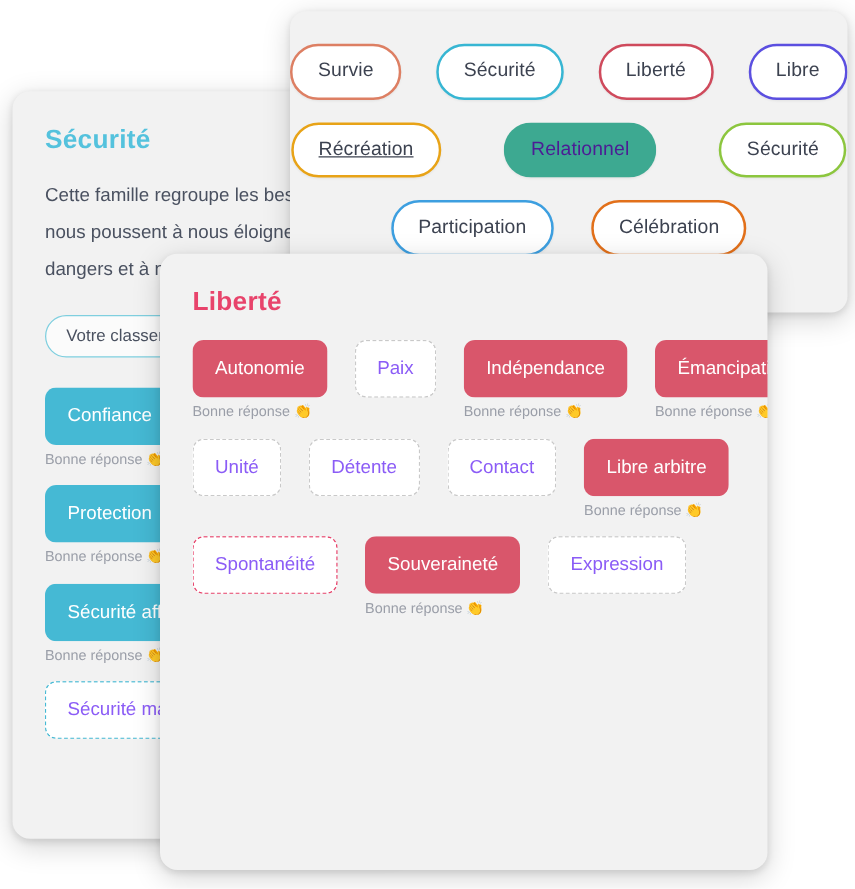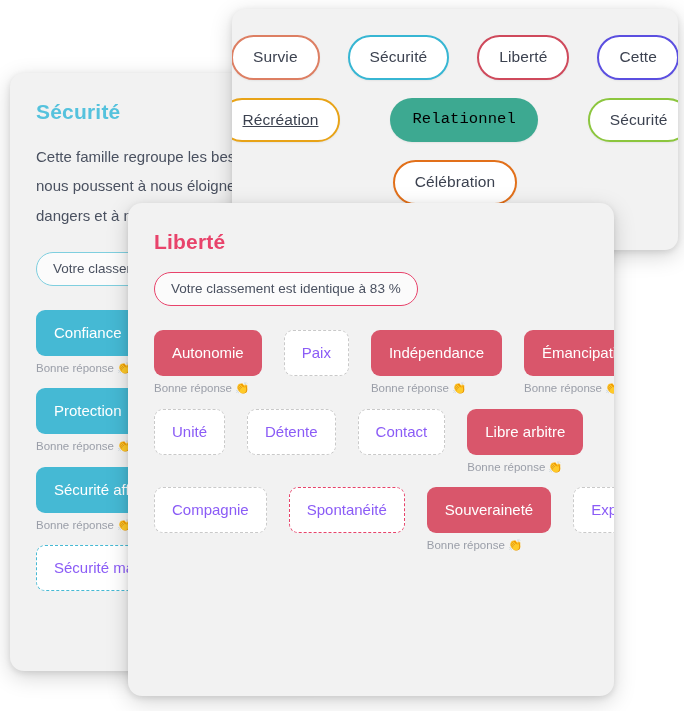--- a/index.html
+++ b/index.html
@@ -41,21 +41,21 @@
     background:#ffffff;
     color:#3c4250;
     border-radius:999px;
     font-size:15.5px;
     line-height:1;
     padding:12px 20px 13px 20px;
     white-space:nowrap;
     letter-spacing:.1px;
     box-shadow:0 1px 2px rgba(0,0,0,.06);
   }
-  .pill.filled{color:#000000;border-color:transparent;font-family:Liberation Mono, monospace;}
+  .pill.filled{color:#4c1d95;border-color:transparent;}
 
   
   #securite-card{
     left:10px;top:73px;width:318px;height:598px;
     z-index:1;
   }
   #liberte-card{
     left:128px;top:203px;width:486px;height:493px;
     z-index:3;
   }
@@ -146,37 +146,37 @@
         </div>
     </div>
   </div>
 
   <div class="card" id="families-panel">
     <div class="fam-rows" id="fam-rows">
         <div class="fam-row r1">
           <div class="pill" style="border-color: rgb(221, 127, 99);">Survie</div>
           <div class="pill" style="border-color: rgb(55, 182, 211);">Sécurité</div>
           <div class="pill" style="border-color: rgb(207, 74, 92);">Liberté</div>
-          <div class="pill" style="border-color: rgb(91, 79, 224);">Cette</div>
+          <div class="pill" style="border-color: rgb(91, 79, 224);">Libre</div>
         </div>
         <div class="fam-row r2">
           <div class="pill" style="border-color: rgb(232, 163, 23); text-decoration: underline;">Récréation</div>
           <div class="pill filled" style="background: rgb(61, 169, 145);">Relationnel</div>
           <div class="pill" style="border-color: rgb(140, 198, 62);">Sécurité</div>
         </div>
         <div class="fam-row r3">
+          <div class="pill" style="border-color: rgb(61, 159, 224);">Participation</div>
           <div class="pill" style="border-color: rgb(226, 112, 26);">Célébration</div>
         </div>
       </div>
   </div>
 
   <div class="card" id="liberte-card">
     <div class="card-inner">
       <h2 class="card-title" style="color: rgb(232, 67, 107);">Liberté</h2>
-      <div class="score-badge">Votre classement est identique à 83 %</div>
       <div class="tag-rows" id="liberte-tags">
           <div class="tag-row">
             <div class="tag-cell">
               <div class="tag correct">Autonomie</div>
               <div class="tag-note">Bonne réponse 👏</div>
             </div>
             <div class="tag-cell">
               <div class="tag">Paix</div>
             </div>
             <div class="tag-cell">
@@ -197,23 +197,20 @@
             </div>
             <div class="tag-cell">
               <div class="tag">Contact</div>
             </div>
             <div class="tag-cell">
               <div class="tag correct">Libre arbitre</div>
               <div class="tag-note">Bonne réponse 👏</div>
             </div>
           </div>
           <div class="tag-row">
-            <div class="tag-cell">
-              <div class="tag">Compagnie</div>
-            </div>
             <div class="tag-cell">
               <div class="tag dashed-accent">Spontanéité</div>
             </div>
             <div class="tag-cell">
               <div class="tag correct">Souveraineté</div>
               <div class="tag-note">Bonne réponse 👏</div>
             </div>
             <div class="tag-cell">
               <div class="tag">Expression</div>
             </div>

